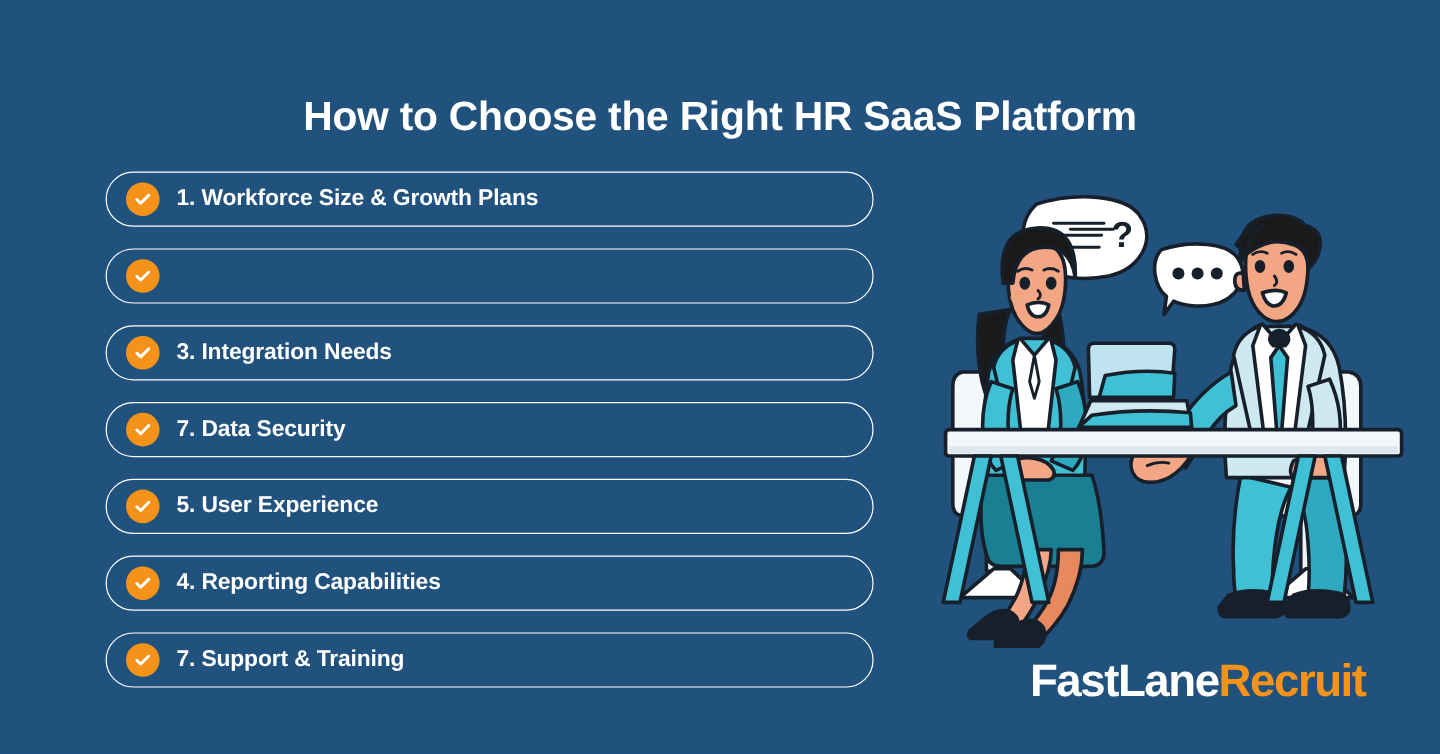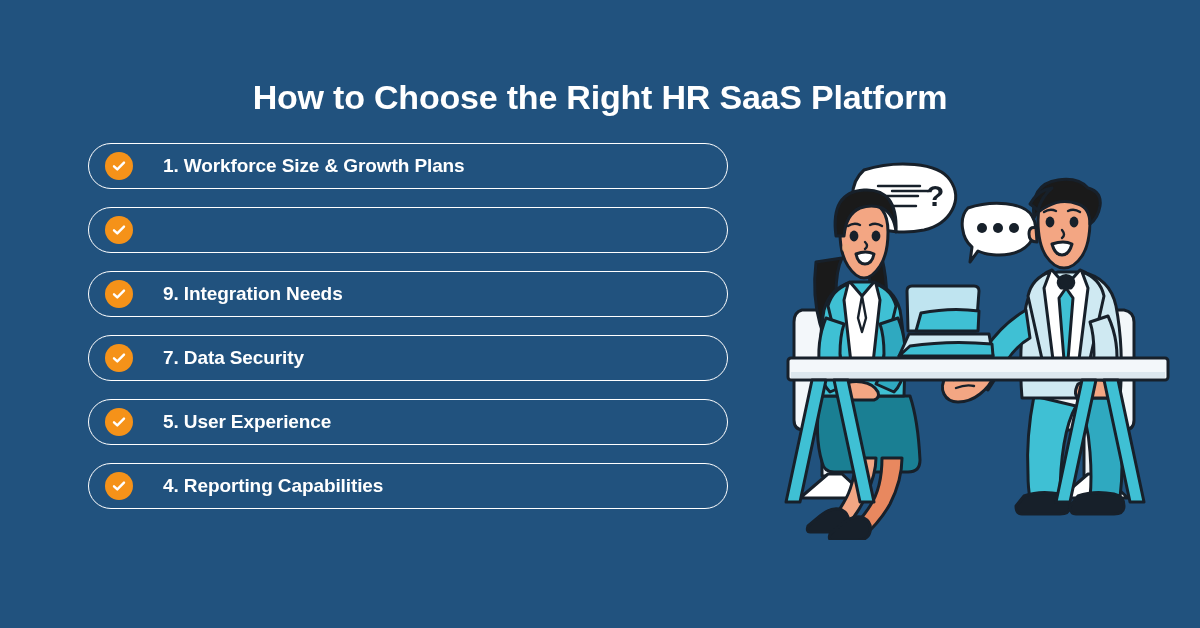--- a/index.html
+++ b/index.html
@@ -30,21 +30,20 @@
     position:relative;
     height:46px;
     margin-bottom:18px;
     border:1.6px solid #ffffff;
     border-radius:26px;
     background:transparent;
     display:flex;
     align-items:center;
     box-sizing:border-box;
     padding-left:16px;
-    gap:16px;
   }
   .check-circle{
     width:28px;height:28px;min-width:28px;
     border-radius:50%;
     background:#f59219;
     display:flex;align-items:center;justify-content:center;
     margin-right:14px;
   }
   .check-circle svg{display:block;}
   .pill-label{
@@ -102,21 +101,21 @@
           </svg>
       </span>
     </div>
 
     <div class="pill">
       <span class="check-circle">
         <svg width="16" height="16" viewBox="0 0 16 16">
             <path d="M3 8.3 L6.3 11.4 L13 4.6" fill="none" stroke="#ffffff" stroke-width="2.4" stroke-linecap="round" stroke-linejoin="round"></path>
           </svg>
       </span>
-      <span class="pill-label">9. Integration Needs</span>
+      <span class="pill-label">3. Integration Needs</span>
     </div>
 
     <div class="pill">
       <span class="check-circle">
         <svg width="16" height="16" viewBox="0 0 16 16">
             <path d="M3 8.3 L6.3 11.4 L13 4.6" fill="none" stroke="#ffffff" stroke-width="2.4" stroke-linecap="round" stroke-linejoin="round"></path>
           </svg>
       </span>
       <span class="pill-label">7. Data Security</span>
     </div>
@@ -132,20 +131,28 @@
 
     <div class="pill">
       <span class="check-circle">
         <svg width="16" height="16" viewBox="0 0 16 16">
             <path d="M3 8.3 L6.3 11.4 L13 4.6" fill="none" stroke="#ffffff" stroke-width="2.4" stroke-linecap="round" stroke-linejoin="round"></path>
           </svg>
       </span>
       <span class="pill-label">4. Reporting Capabilities</span>
     </div>
 
+    <div class="pill">
+      <span class="check-circle">
+        <svg width="16" height="16" viewBox="0 0 16 16">
+            <path d="M3 8.3 L6.3 11.4 L13 4.6" fill="none" stroke="#ffffff" stroke-width="2.4" stroke-linecap="round" stroke-linejoin="round"></path>
+          </svg>
+      </span>
+      <span class="pill-label">7. Support &amp; Training</span>
+    </div>
 
   </div>
 
   <div class="illustration">
     <svg viewBox="0 0 400 382" xmlns="http://www.w3.org/2000/svg">
       <defs>
         <style>
           .ol{stroke:#17202a;stroke-width:3;stroke-linejoin:round;stroke-linecap:round;}
           .ol2{stroke:#17202a;stroke-width:2.4;stroke-linejoin:round;stroke-linecap:round;fill:none;}
         </style>
@@ -278,14 +285,17 @@
         <rect class="ol" fill="#f3f7fa" x="10" y="200" width="380" height="22" rx="3"></rect>
         <rect fill="#dce7ee" x="13" y="214" width="374" height="6"></rect>
         <path class="ol" fill="#3fc0d4" d="M34 222 h14 l-26 122 h-14 z"></path>
         <path class="ol" fill="#3fc0d4" d="M56 222 h14 l26 122 h-14 z"></path>
         <path class="ol" fill="#3fc0d4" d="M304 222 h14 l-26 122 h-14 z"></path>
         <path class="ol" fill="#3fc0d4" d="M326 222 h14 l26 122 h-14 z"></path>
       </g>
     </svg>
   </div>
 
+  <div class="logo">
+    <span class="fast">FastLane</span><span class="recruit">Recruit</span>
+  </div>
 
 </div>
 
 </body></html>

